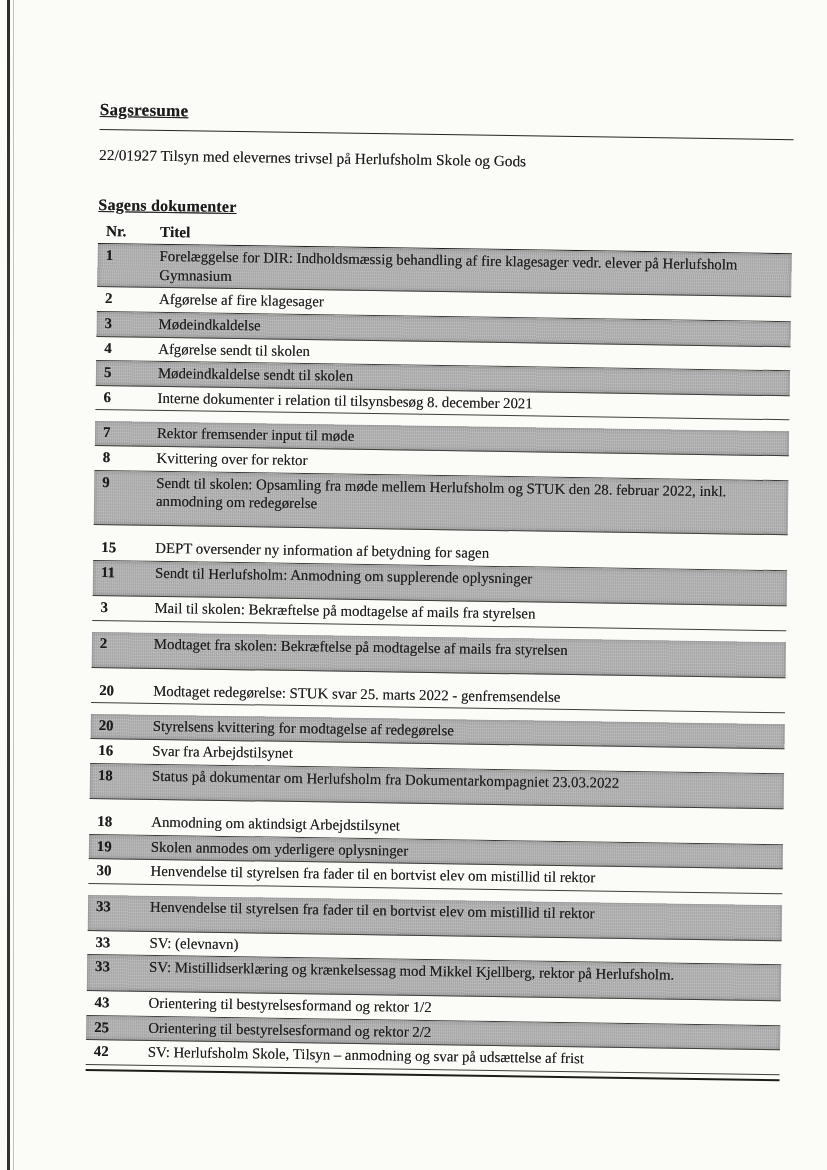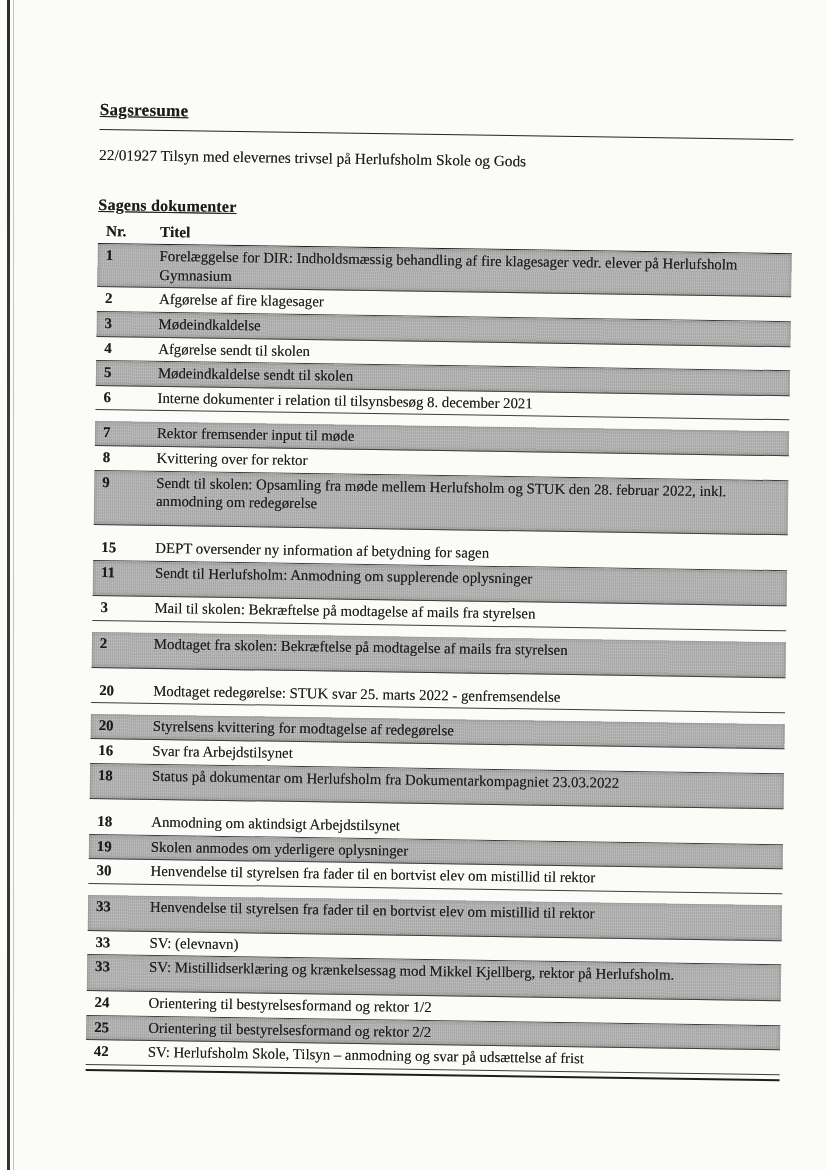--- a/index.html
+++ b/index.html
@@ -213,21 +213,21 @@
   </div>
         <div class="row">
     <div class="col-nr">33</div>
     <div class="col-titel">SV: (elevnavn)</div>
   </div>
         <div class="row hl tall">
     <div class="col-nr">33</div>
     <div class="col-titel">SV: Mistillidserklæring og krænkelsessag mod Mikkel Kjellberg, rektor på Herlufsholm.</div>
   </div>
         <div class="row">
-    <div class="col-nr">24</div>
+    <div class="col-nr">43</div>
     <div class="col-titel">Orientering til bestyrelsesformand og rektor 1/2</div>
   </div>
         <div class="row hl">
     <div class="col-nr">25</div>
     <div class="col-titel">Orientering til bestyrelsesformand og rektor 2/2</div>
   </div>
         <div class="row">
     <div class="col-nr">42</div>
     <div class="col-titel">SV: Herlufsholm Skole, Tilsyn – anmodning og svar på udsættelse af frist</div>
   </div>

